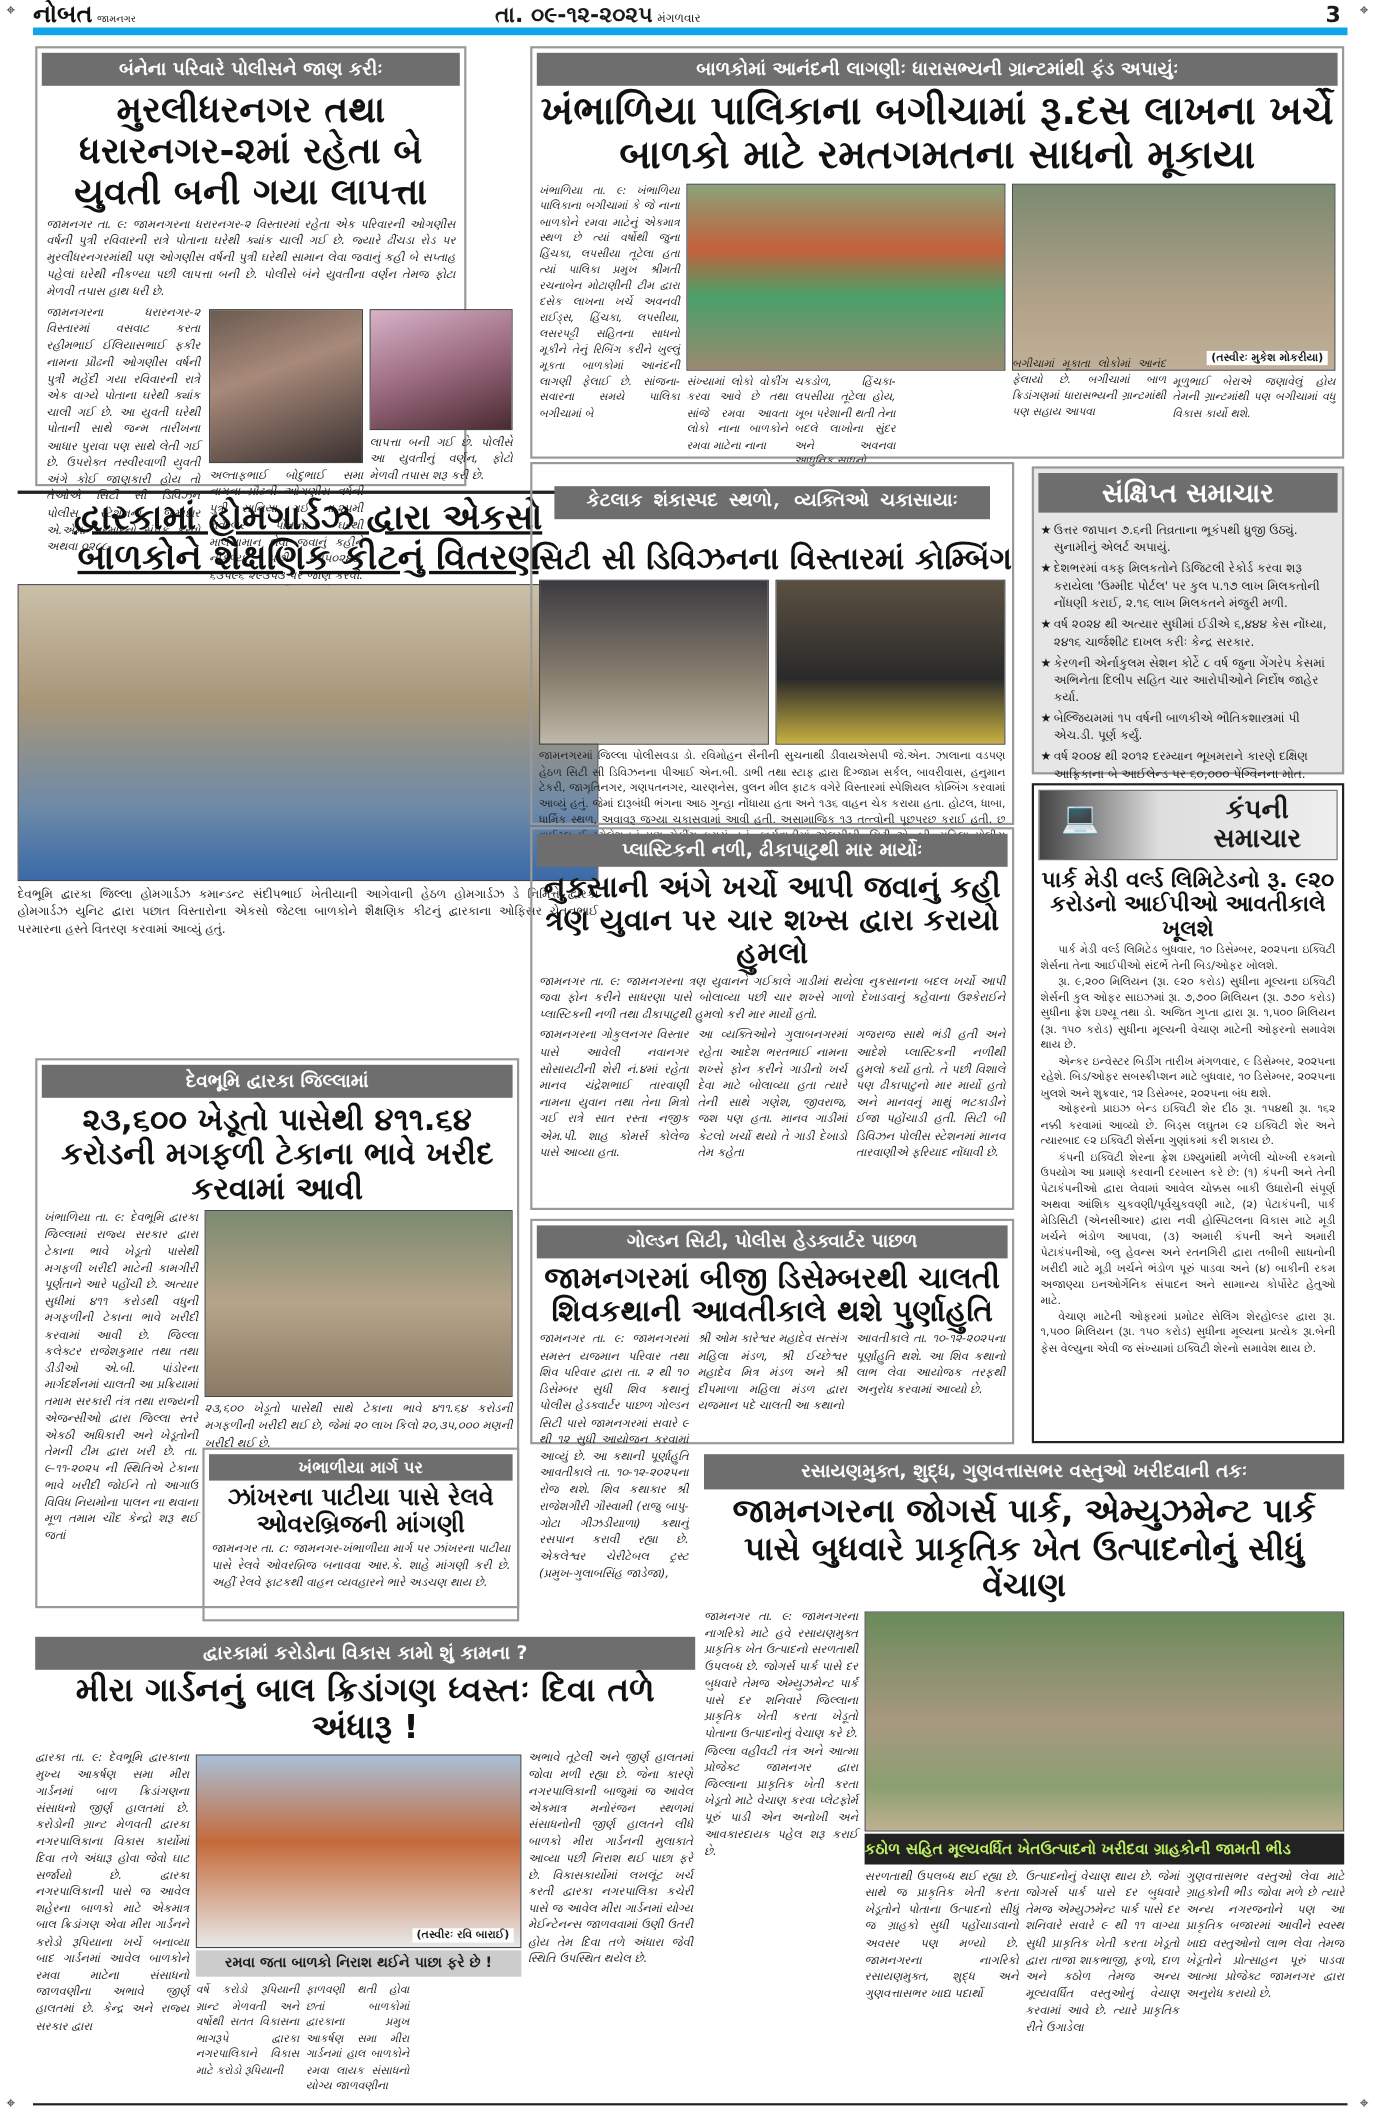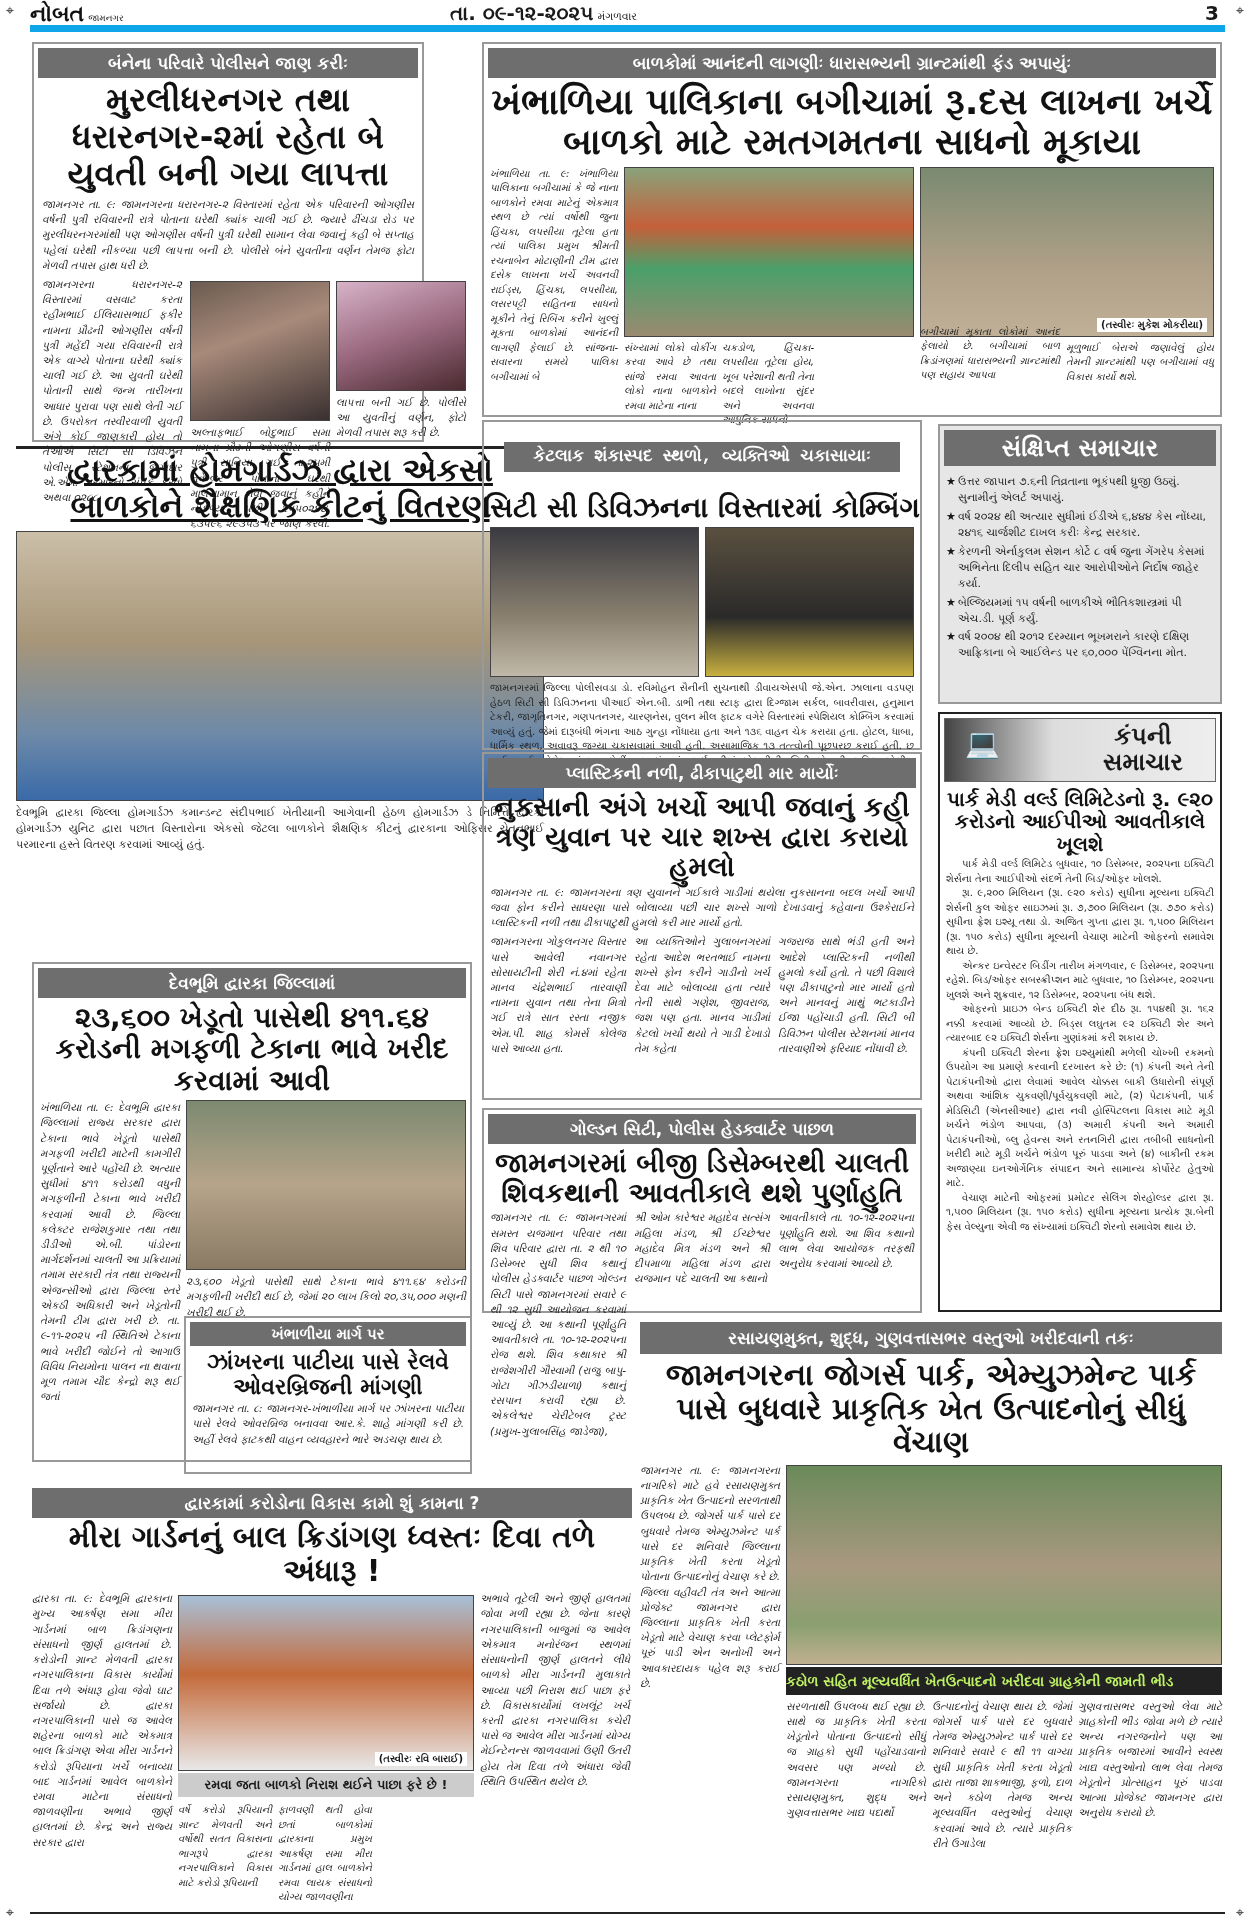--- a/index.html
+++ b/index.html
@@ -118,20 +118,21 @@
     <div class="body">જામનગર તા. ૯: જામનગરમાં સમસ્ત યજમાન પરિવાર તથા શિવ પરિવાર દ્વારા તા. ૨ થી ૧૦ ડિસેમ્બર સુધી શિવ કથાનું પોલીસ હેડક્વાર્ટર પાછળ ગોલ્ડન સિટી પાસે જામનગરમાં સવારે ૯ થી ૧૨ સુધી આયોજન કરવામાં આવ્યું છે. આ કથાની પૂર્ણાહુતિ આવતીકાલે તા. ૧૦-૧૨-૨૦૨૫ના રોજ થશે. શિવ કથાકાર શ્રી રાજેશગીરી ગૌસ્વામી (રાજુ બાપુ-ગોટા ગીઝડીયાળા) કથાનું રસપાન કરાવી રહ્યા છે. એકલેશ્વર ચેરીટેબલ ટ્રસ્ટ (પ્રમુખ-ગુલાબસિંહ જાડેજા),</div>
     <div class="body">શ્રી ઓમ કારેશ્વર મહાદેવ સત્સંગ મહિલા મંડળ, શ્રી ઈચ્છેશ્વર મહાદેવ મિત્ર મંડળ અને શ્રી દીપમાળા મહિલા મંડળ દ્વારા યજમાન પદે ચાલતી આ કથાનો</div>
     <div class="body">આવતીકાલે તા. ૧૦-૧૨-૨૦૨૫ના પૂર્ણાહુતિ થશે. આ શિવ કથાનો લાભ લેવા આયોજક તરફથી અનુરોધ કરવામાં આવ્યો છે.</div>
   </div>
 </div>
 
 <div class="abs boxed" style="left:938px;top:424px;width:284px;height:280px;background:#e6e6e6;">
   <div class="kicker" style="margin:4px;font-size:24px;line-height:36px;">સંક્ષિપ્ત સમાચાર</div>
   <ul class="bullets" id="brief-list">
       <li>ઉત્તર જાપાન ૭.૬ની તિવ્રતાના ભૂકંપથી ધ્રુજી ઉઠ્યું. સુનામીનું એલર્ટ અપાયું.</li>
+      <li>દેશભરમાં વક્ફ મિલકતોને ડિજિટલી રેકોર્ડ કરવા શરૂ કરાયેલા 'ઉમ્મીદ પોર્ટલ' પર કુલ ૫.૧૭ લાખ મિલકતોની નોંધણી કરાઈ, ૨.૧૬ લાખ મિલકતને મંજુરી મળી.</li>
       <li>વર્ષ ૨૦૨૪ થી અત્યાર સુધીમાં ઈડીએ ૬,૪૪૪ કેસ નોંધ્યા, ૨૪૧૬ ચાર્જશીટ દાખલ કરીઃ કેન્દ્ર સરકાર.</li>
       <li>કેરળની એર્નાકુલમ સેશન કોર્ટે ૮ વર્ષ જુના ગેંગરેપ કેસમાં અભિનેતા દિલીપ સહિત ચાર આરોપીઓને નિર્દોષ જાહેર કર્યા.</li>
       <li>બેલ્જિયમમાં ૧૫ વર્ષની બાળકીએ ભૌતિકશાસ્ત્રમાં પી એચ.ડી. પૂર્ણ કર્યું.</li>
       <li>વર્ષ ૨૦૦૪ થી ૨૦૧૨ દરમ્યાન ભૂખમરાને કારણે દક્ષિણ આફ્રિકાના બે આઈલેન્ડ પર ૬૦,૦૦૦ પેંગ્વિનના મોત.</li>
     </ul>
 </div>
 
 <div class="abs" style="left:938px;top:712px;width:284px;height:600px;border:2px solid #222;">
   <div style="margin:4px;height:64px;background:linear-gradient(90deg,#444 0%,#ddd 40%,#eee 100%);border:1px solid #666;position:relative;">
     <span class="abs" style="left:20px;top:8px;font-size:28px;">💻</span>

